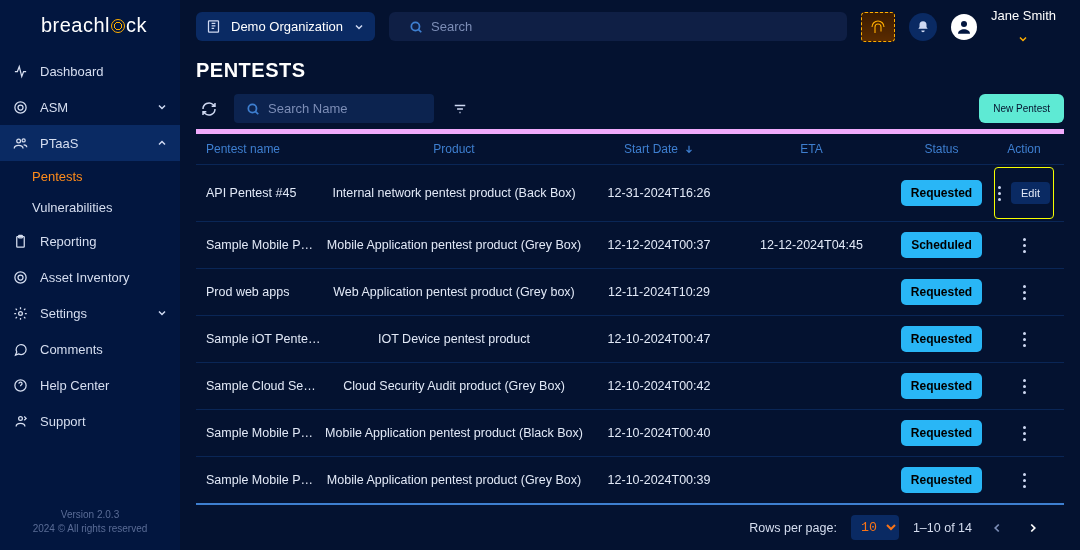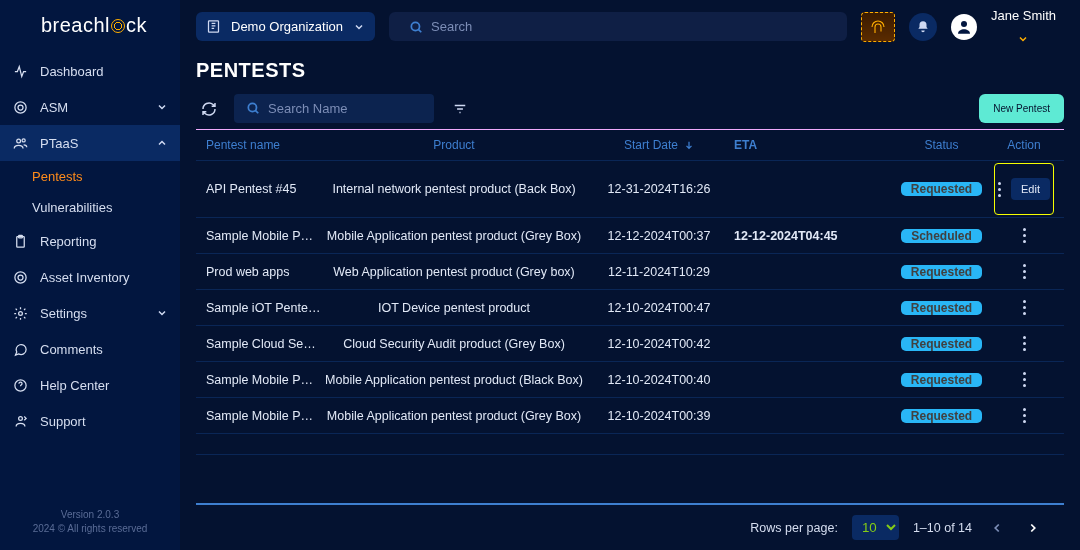--- a/index.html
+++ b/index.html
@@ -167,21 +167,21 @@
     gap:12px;
     margin-bottom:6px;
   }
   .refresh {
     width:26px;height:26px;
     display:flex;align-items:center;justify-content:center;
     cursor:pointer;
     color:#cfd9f2;
   }
   .name-search {
-    display:flex;align-items:flex-start;gap:8px;
+    display:flex;align-items:flex-end;gap:8px;
     background:#0c234f;
     border-radius:4px;
     padding:7px 12px;
     width:200px;
   }
   .name-search input{
     background:transparent;border:none;outline:none;color:#fff;font-size:13px;width:100%;
   }
   .name-search input::placeholder{color:#7c8db6;}
   .filter-btn{
@@ -197,49 +197,49 @@
     padding:9px 14px;
     border-radius:6px;
     font-size:10px;
     font-weight:500;
     cursor:pointer;
   }
   
   .table-wrap{
     flex:1;
     overflow:auto;
-    border-top:1px solid #f0abfc;
+    border-top:5px solid #f0abfc;
   }
   .thead{
     display:flex;
     padding:8px 8px;
     color:#3e7fd0;
     font-size:12px;
     border-bottom:1px solid #0a2656;
     align-items:center;
   }
   .col-name{width:120px;padding-left:2px;}
   .col-product{width:260px;text-align:center;}
   .col-start{width:150px;text-align:center;display:flex;gap:6px;justify-content:center;align-items:center;}
-  .col-eta{width:155px;text-align:left;font-weight:bold;}
+  .col-eta{width:155px;text-align:center;}
   .col-status{width:105px;text-align:center;}
   .col-action{width:60px;text-align:center;}
   .trow{
     display:flex;
     align-items:center;
     padding:10px 8px;
     border-bottom:1px solid #0a2656;
     font-size:12.5px;
     color:#e2e9f7;
   }
   .trow .col-name{white-space:nowrap;overflow:hidden;text-overflow:ellipsis;}
   .status-badge{
     background:#29b6f6;
-    color:#404040;
-    padding:0 10px;
+    color:#000000;
+    padding:6px 10px;
     border-radius:5px;
     font-size:12px;
     font-weight:600;
     display:inline-block;
     cursor:pointer;
   }
   .status-badge.scheduled{background:#29b6f6;}
   .kebab{
     display:flex;gap:3px;flex-direction:column;align-items:center;cursor:pointer;
     width:16px;margin:0 auto;
@@ -265,24 +265,25 @@
     align-items:center;
     gap:14px;
     padding:10px 20px 10px 0;
     justify-content:flex-end;
     font-size:12.5px;
     color:#d6def0;
     border-top:2px solid #3e7fd0;
   }
   .pager select{
     background:#0a2a63;
-    color:#84cc16;
+    color:#f97316;
     border:none;
     padding:4px 6px;
     border-radius:4px;
+    font-family:Liberation Mono, monospace;
   }
   .pager .pgbtn{cursor:pointer;padding:4px;}
 
   svg{display:block;}
 </style>
 </head>
 <body>
 
 <aside class="sidebar">
   <div class="logo">

